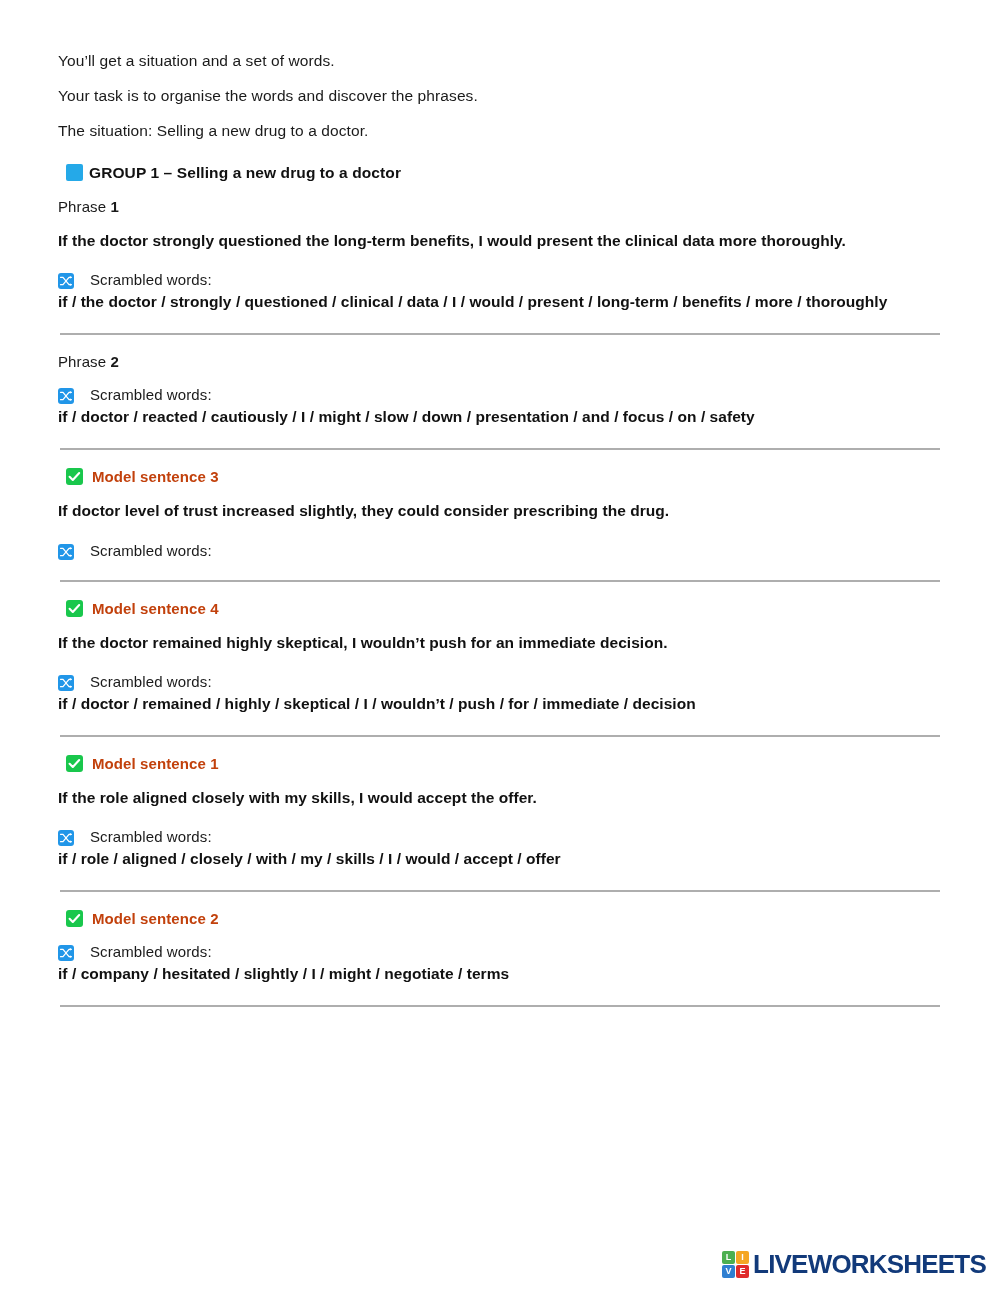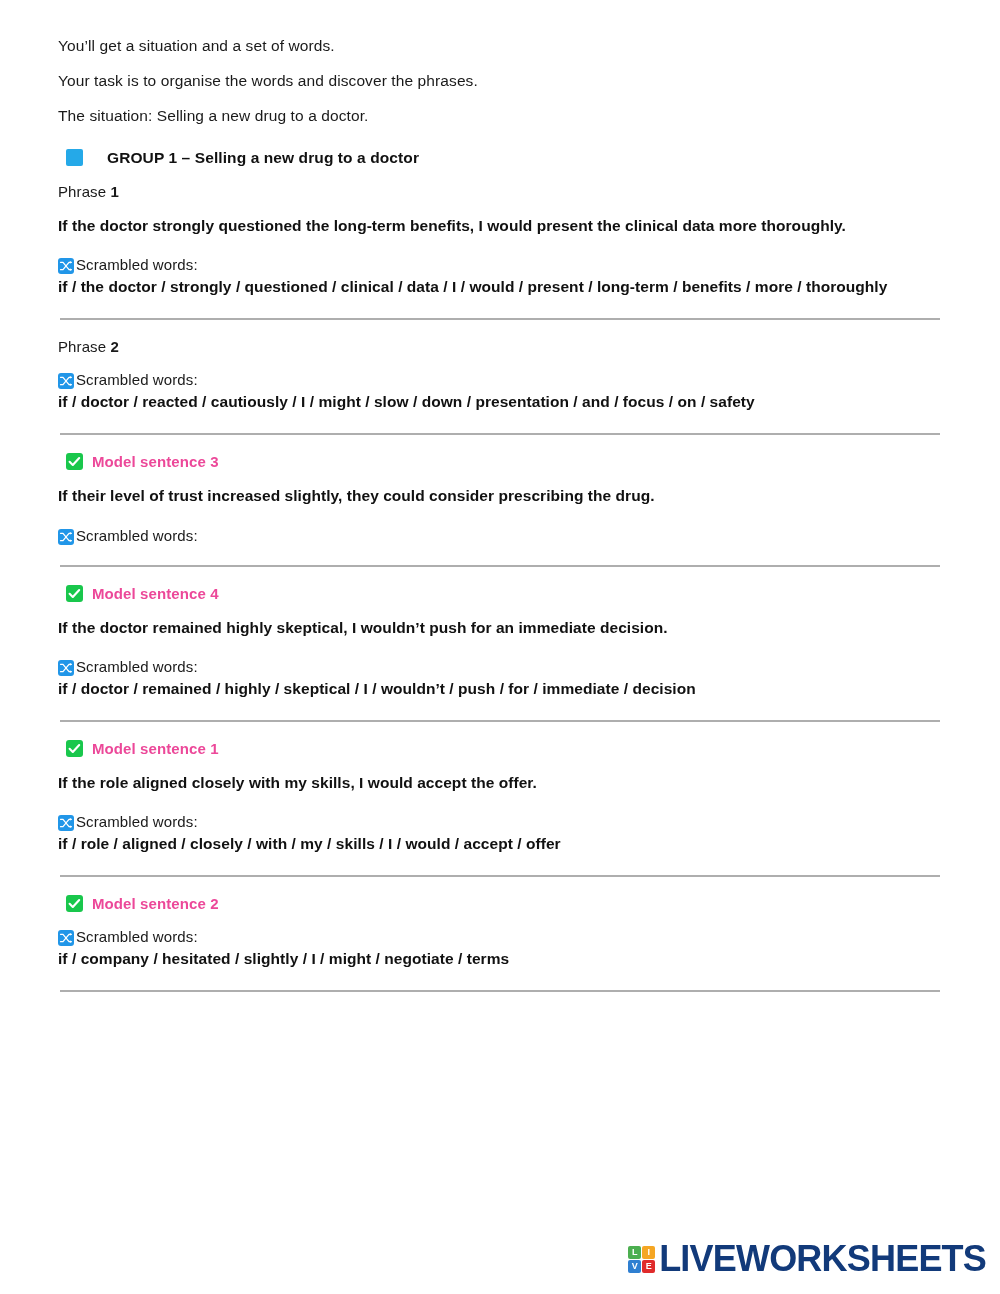--- a/index.html
+++ b/index.html
@@ -14,37 +14,37 @@
     font-family: "Liberation Sans", sans-serif;
     color: #111111;
     position: relative;
     overflow: hidden;
   }
 
   .page {
     position: relative;
     width: 1000px;
     height: 1294px;
-    padding: 36px 60px 0 58px;
+    padding: 51px 60px 0 58px;
   }
 
   
   .intro-line {
     font-size: 15.5px;
     line-height: 1.35;
     color: #1a1a1a;
     margin-bottom: 14px;
     letter-spacing: 0.1px;
   }
 
   
   .group-heading {
     display: flex;
     align-items: center;
-    gap: 24px;
+    gap: 6px;
     margin-top: 22px;
     margin-bottom: 16px;
     padding-left: 8px;
   }
   .group-swatch {
     width: 17px;
     height: 17px;
     background: #25a9e8;
     border-radius: 2px;
     flex: 0 0 auto;
@@ -79,38 +79,38 @@
     height: 17px;
     background: #19c74c;
     border-radius: 3px;
     flex: 0 0 auto;
     position: relative;
   }
   .check-badge svg { display: block; width: 17px; height: 17px; }
   .model-heading-text {
     font-size: 15px;
     font-weight: bold;
-    color: #ec4899;
+    color: #c2410c;
     letter-spacing: 0.1px;
   }
 
   .sentence {
     font-size: 15.5px;
     font-weight: bold;
     line-height: 1.32;
     color: #111111;
     margin-bottom: 20px;
     letter-spacing: 0.05px;
     max-width: 880px;
   }
 
   .scrambled-row {
     display: flex;
     align-items: flex-start;
-    gap: 2px;
+    gap: 16px;
     margin-bottom: 3px;
   }
   .shuffle-badge {
     width: 16px;
     height: 16px;
     background: #2196e8;
     border-radius: 3px;
     flex: 0 0 auto;
     margin-top: 2px;
   }
@@ -158,21 +158,21 @@
     color: #ffffff;
     font-size: 9px;
     font-weight: bold;
     font-family: "Liberation Sans", sans-serif;
     display: flex;
     align-items: center;
     justify-content: center;
     line-height: 1;
   }
   .logo-wordmark {
-    font-size: 36px;
+    font-size: 26px;
     font-weight: bold;
     color: #123a7a;
     letter-spacing: -0.8px;
     font-family: "Liberation Sans", sans-serif;
   }
 </style>
 </head>
 <body>
 
 <div class="page">
@@ -228,21 +228,21 @@
         </div>
         <div class="item">
           <div class="model-heading">
             <span class="check-badge">
               <svg viewBox="0 0 17 17" xmlns="http://www.w3.org/2000/svg">
                 <path d="M3.6 8.8 L6.8 12.0 L13.2 5.0" fill="none" stroke="#ffffff" stroke-width="2.1" stroke-linecap="round" stroke-linejoin="round"></path>
               </svg>
             </span>
             <span class="model-heading-text">Model sentence 3</span>
           </div>
-          <div class="sentence">If their level of trust increased slightly, they could consider prescribing the drug.</div>
+          <div class="sentence">If doctor level of trust increased slightly, they could consider prescribing the drug.</div>
           <div class="scrambled-row">
             <span class="shuffle-badge">
               <svg viewBox="0 0 16 16" xmlns="http://www.w3.org/2000/svg">
                 <g fill="none" stroke="#ffffff" stroke-width="1.25" stroke-linecap="round" stroke-linejoin="round">
                   <path d="M2.5 4.3 H5 L11 11.7 H13.3"></path>
                   <path d="M2.5 11.7 H5 L11 4.3 H13.3"></path>
                 </g>
                 <path d="M11.9 2.9 L13.9 4.3 L11.9 5.7 Z" fill="#ffffff"></path>
                 <path d="M11.9 10.3 L13.9 11.7 L11.9 13.1 Z" fill="#ffffff"></path>
               </svg>

